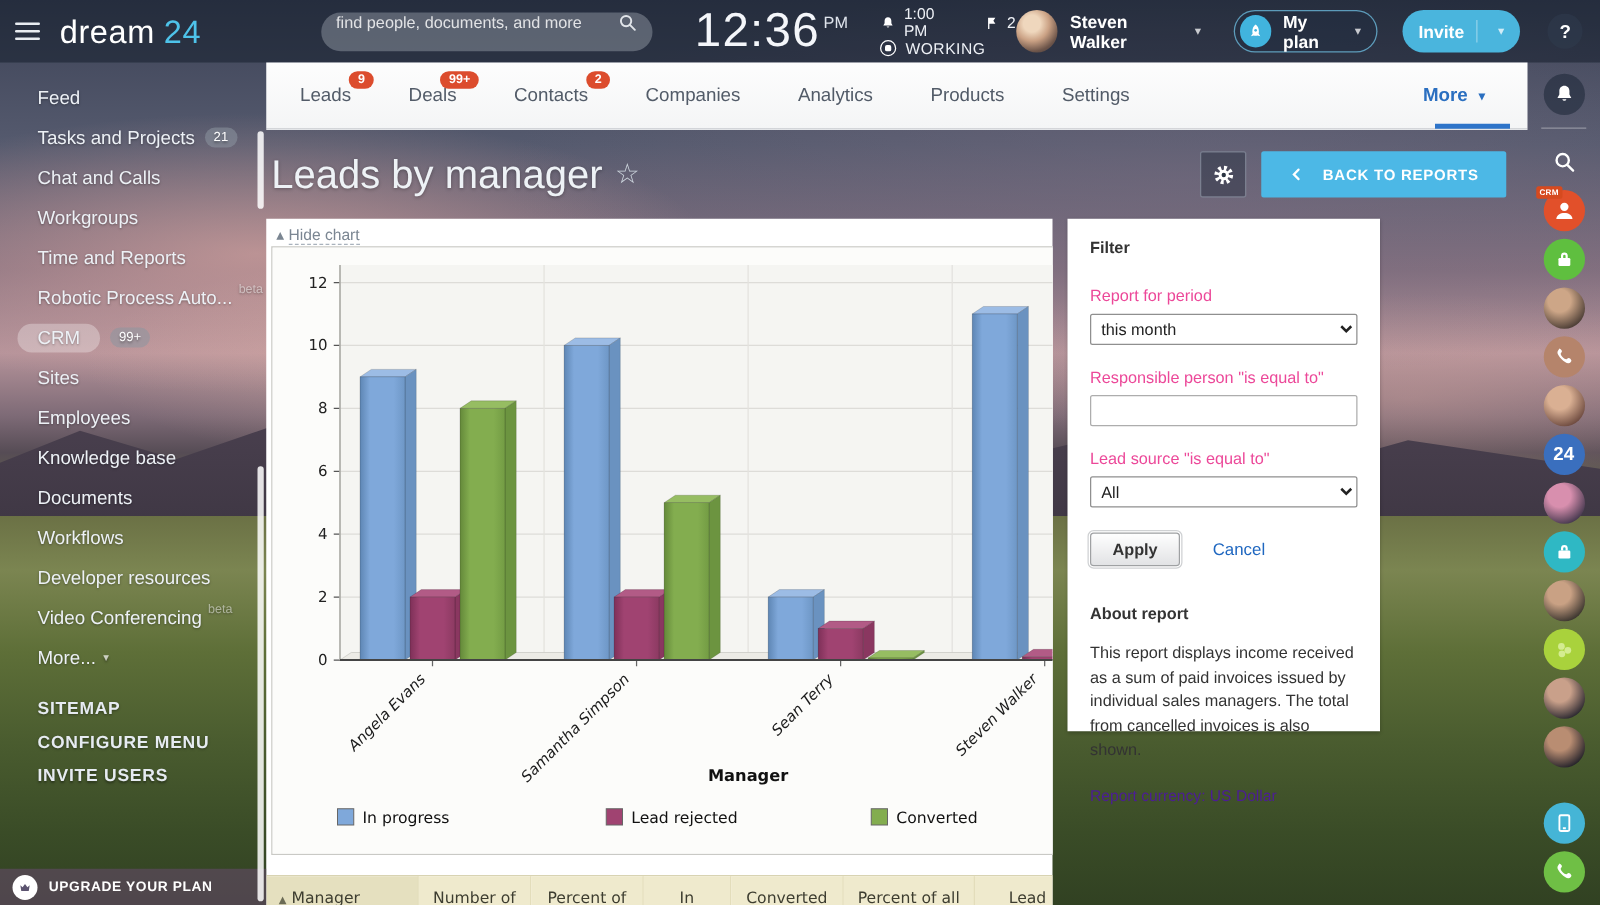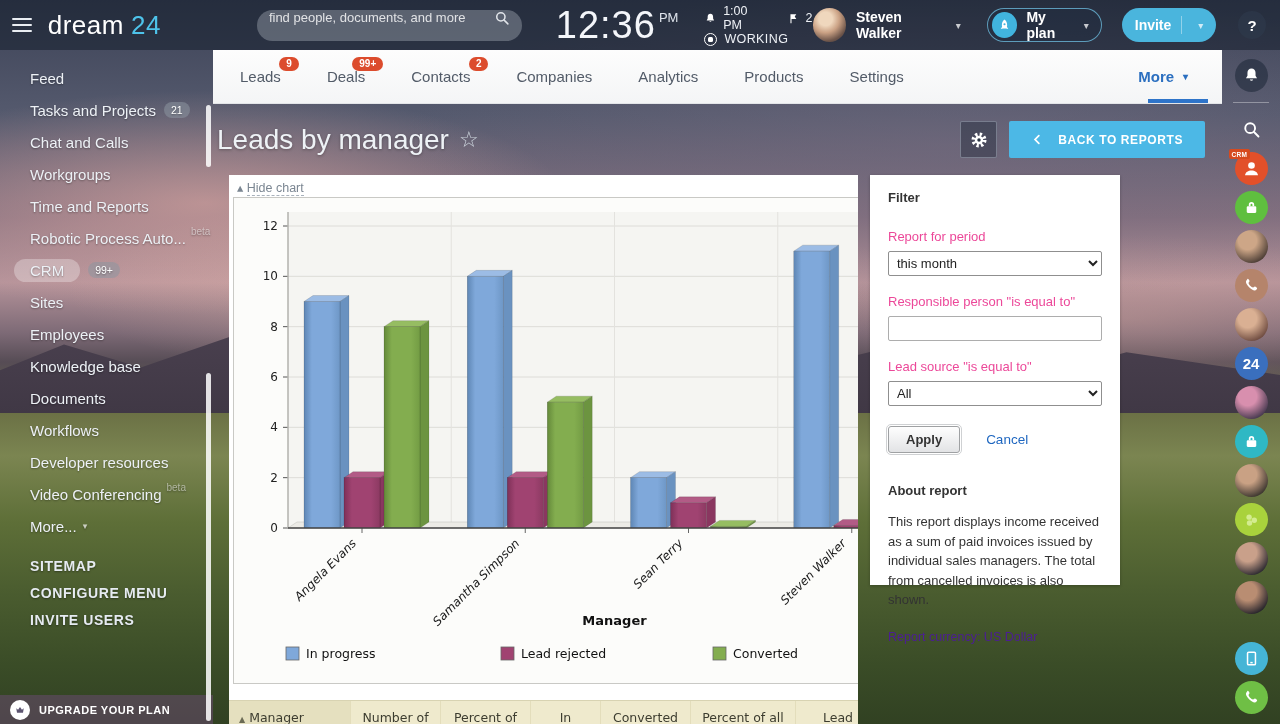--- a/index.html
+++ b/index.html
@@ -28,21 +28,21 @@
   .search { margin-left:96px; width:268px; height:31px; border-radius:16px; background:rgba(225,232,240,.28); display:flex; align-items:flex-start; padding:0 12px; }
   .search input { flex:1; border:0; outline:0; background:transparent; color:#fff; font-size:13px; }
   .search input::placeholder { color:rgba(255,255,255,.82); }
   .search .sicon { width:16px; height:16px; color:#f0f3f7; opacity:.9; }
   .clock { margin-left:34px; display:flex; align-items:flex-start; line-height:1; }
   .clock .time { font-size:38px; font-weight:300; letter-spacing:1px; color:#f4f6fa; }
   .clock .ampm { font-size:13px; margin:5px 0 0 3px; color:#dfe4ec; }
   .status { margin-left:26px; font-size:12.5px; color:#eef1f6; }
   .status .row1 { display:flex; align-items:center; gap:6px; }
   .status .row1 .flag { margin-left:12px; }
-  .status .row2 { display:flex; align-items:flex-end; gap:7px; margin-top:0; letter-spacing:.4px; }
+  .status .row2 { display:flex; align-items:flex-start; gap:7px; margin-top:0; letter-spacing:.4px; }
   .status svg { width:13px; height:13px; }
   .rec { width:13px; height:13px; border:1.6px solid #fff; border-radius:50%; display:flex; align-items:center; justify-content:center; }
   .rec i { width:5px; height:5px; background:#fff; border-radius:1.5px; }
   .usergrp { margin-left:auto; display:flex; align-items:center; cursor:pointer; }
   .avatar { width:34px; height:34px; border-radius:50%; background:radial-gradient(circle at 38% 32%, #efd7bd 22%, #caa184 45%, #6d554a 72%, #343038 100%); }
   .uname { font-size:14px; font-weight:bold; margin-left:10px; color:#fff; }
   .caret { font-size:10px; color:rgba(255,255,255,.75); margin-left:6px; }
   .myplan { margin-left:26px; height:34px; border-radius:17px; border:1px solid rgba(112,193,228,.75); background:rgba(28,44,64,.35); display:flex; align-items:center; padding:0 12px 0 4px; cursor:pointer; }
   .myplan .rocket { width:26px; height:26px; border-radius:50%; background:#41b4de; display:flex; align-items:center; justify-content:center; margin-right:9px; }
   .myplan .rocket svg { width:15px; height:15px; }
@@ -71,31 +71,31 @@
   
   .main { position:absolute; left:213px; top:50px; width:1009px; bottom:0; z-index:10; }
   .navbar { position:relative; height:54px; background:linear-gradient(#fdfdfd,#f4f5f6); border-bottom:1px solid #e3e5e8; display:flex; align-items:center; padding:0 20px 0 27px; }
   .nav-item { position:relative; display:flex; align-items:center; height:100%; margin-right:46px; font-size:15px; color:#525b68; cursor:pointer; }
   .nav-badge { position:absolute; top:7px; right:-18px; background:#dc4c2d; color:#fff; font-size:10px; font-weight:bold; border-radius:9px; padding:2px 7px; line-height:1; }
   .nav-more { margin-left:auto; margin-right:14px; display:flex; align-items:center; font-size:15px; color:#2b6fc0; cursor:pointer; font-weight:bold; }
   .nav-more .caret { color:#2b6fc0; }
   .nav-underline { position:absolute; bottom:0; right:14px; width:60px; height:4px; background:#2e74c9; }
 
   .pagehead { height:71px; display:flex; align-items:center; padding:0 17px 0 4px; }
-  .page-title { font-size:28px; font-weight:300; color:#eef2f6; text-shadow:0 1px 3px rgba(0,0,0,.3); }
+  .page-title { font-size:32px; font-weight:300; color:#eef2f6; text-shadow:0 1px 3px rgba(0,0,0,.3); }
   .fav-star { font-size:22px; color:#ccd4dc; margin-left:10px; cursor:pointer; font-family:"DejaVu Sans",sans-serif; }
   .head-actions { margin-left:auto; display:flex; align-items:center; gap:12px; }
   .gearbtn { width:37px; height:37px; border-radius:2px; background:rgba(24,34,50,.38); border:1px solid rgba(160,170,184,.55); display:flex; align-items:center; justify-content:center; cursor:pointer; color:#fff; }
   .gearbtn svg { width:20px; height:20px; }
   .backbtn { height:37px; border-radius:2px; background:#4cb8e6; color:#fff; display:flex; align-items:center; padding:0 22px; cursor:pointer; }
   .backbtn svg { width:13px; height:13px; margin-right:14px; }
   .backbtn .lbl { font-size:12px; font-weight:bold; letter-spacing:.6px; }
 
   .content { display:flex; align-items:flex-start; }
-  .report-panel { position:relative; width:629px; height:549px; background:#fff; overflow:hidden;margin-left:16px; }
+  .report-panel { position:relative; width:629px; height:549px; background:#fff; overflow:hidden; }
   .hide-chart { position:absolute; top:5px; left:8px; font-size:12.5px; color:#7b8692; cursor:pointer; }
   .hide-chart .txt { border-bottom:1px dashed #a9b2bc; }
   .chart-box { position:absolute; top:22px; left:4px; width:739px; height:487px; background:#fcfcfa; border:1px solid #c9c9c5; }
   .chart-box svg { display:block; width:737px; height:485px; }
   .chart-box svg text { font-family:"DejaVu Sans",sans-serif; }
 
   .table-head { position:absolute; top:525px; left:0; display:flex; height:60px; border-top:1px solid #d8d3b2; }
   .th { background:#efeacd; border-right:1px solid #e3ddbb; font-size:12.5px; color:#3d3d30; padding-top:9px; text-align:center; font-family:"DejaVu Sans",sans-serif; }
   .th.first { background:#e5e0bf; text-align:left; padding-left:10px; }
   .th .sort { font-size:8px; color:#6b6b55; margin-right:4px; }

